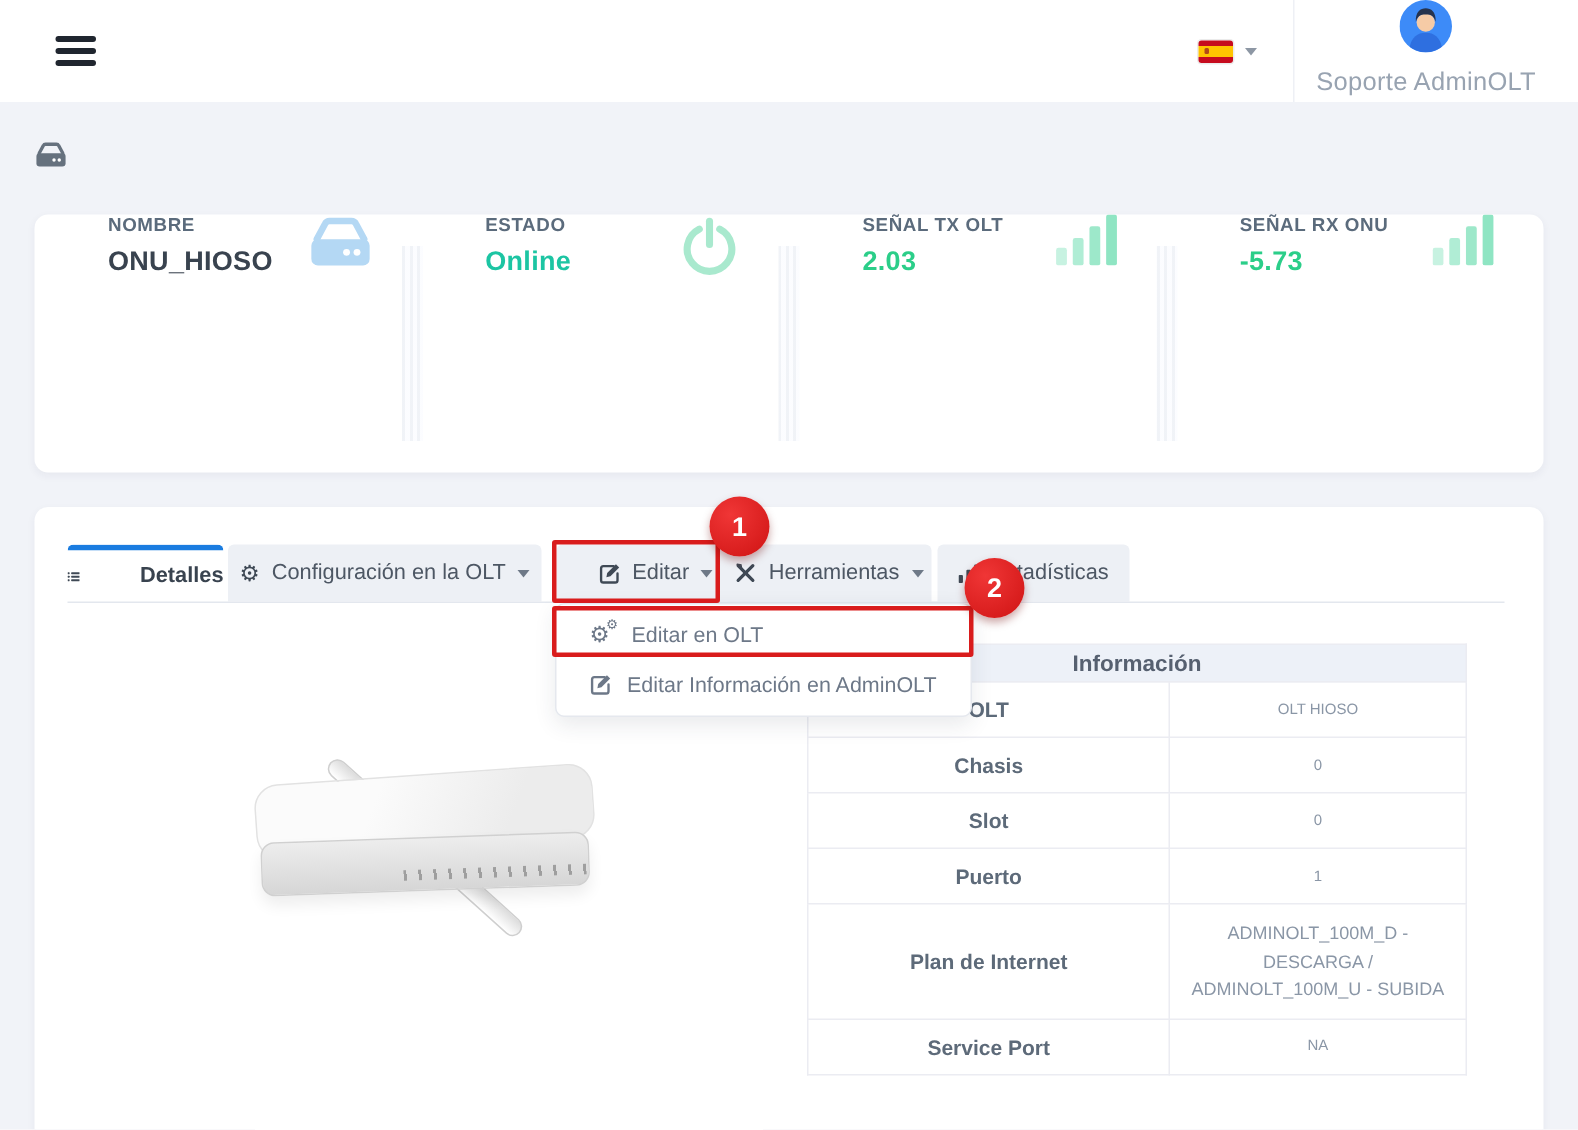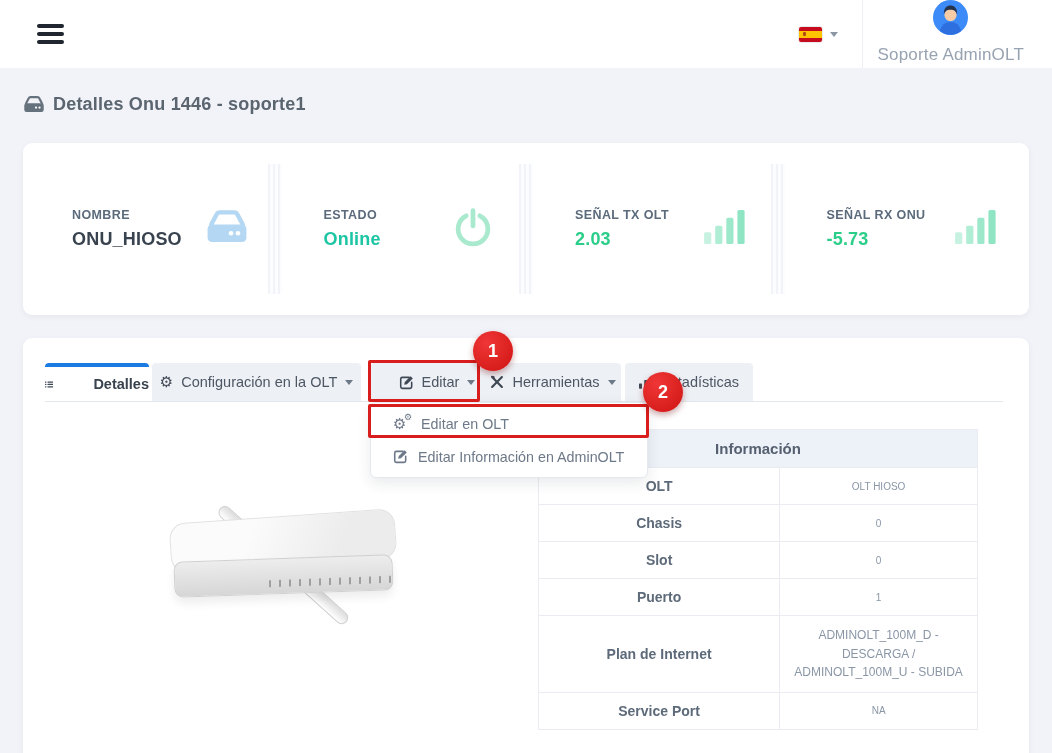--- a/index.html
+++ b/index.html
@@ -21,21 +21,21 @@
   .user-name { font-size:17px; color:#98a3b1; letter-spacing:.2px; }
 
   
   .page-title { position:absolute; left:23px; top:94px; display:flex; align-items:center; gap:8px; color:#5b6570; }
   .page-title .txt { font-size:18px; font-weight:bold; letter-spacing:.2px; }
   .title-icon { color:#66717e; display:flex; }
 
   
   .card { background:#fff; border-radius:9px; box-shadow:0 2px 6px rgba(30,45,70,.05); }
   .status-card { position:absolute; left:23px; top:143px; width:1006px; height:172px; display:flex; }
-  .stat { position:relative; width:251.5px; display:flex; align-items:center; justify-content:space-between; padding:0 32px 0 49px;gap:23px; }
+  .stat { position:relative; width:251.5px; display:flex; align-items:flex-start; justify-content:space-between; padding:0 32px 0 49px;gap:23px; }
   .stat-label { font-size:12.5px; font-weight:bold; color:#5b6b7c; letter-spacing:.4px; margin-bottom:7px; }
   .stat-value { font-size:18px; font-weight:bold; letter-spacing:.2px; }
   .v-dark  { color:#39434f; }
   .v-teal  { color:#1cc5a3; }
   .v-green { color:#2bce89; }
   .stat-divider { position:absolute; right:-7px; top:21px; width:14px; height:130px;
     background:repeating-linear-gradient(90deg,#eef1f6 0 2px,#fbfcff 2px 5px); opacity:.85; }
   .ic-hdd   { color:#b4d8f4; }
   .ic-power { color:#a9e9ce; }
   .ic-signal{ color:#8fe5c3; }
@@ -72,21 +72,21 @@
   .router-base { position:absolute; left:31px; top:140px; width:219px; height:36px; border-radius:9px;
              background:linear-gradient(#ededed,#d6d6d6); border:1px solid #d0d0d0;
              transform:rotate(-2deg); box-shadow:0 6px 10px rgba(0,0,0,.07); }
   .vents { position:absolute; left:126px; top:160px; width:122px; height:7px;
              background:repeating-linear-gradient(90deg,#8f8f8f 0 2px,transparent 2px 10px);
              transform:rotate(-2deg); opacity:.8; }
 
   
   .info-table { position:absolute; left:515px; top:91px; width:440px; border-collapse:collapse; z-index:5; }
   .info-table td { border:1px solid #ebecf2; text-align:center; }
-  .info-table .th { height:38px; background:#edf1f8; font-size:15px; font-weight:bold; color:#566070; }
+  .info-table .th { height:25px; background:#edf1f8; font-size:15px; font-weight:bold; color:#566070; }
   .info-table .lbl { width:242px; font-size:14px; font-weight:bold; color:#5d6a79; padding:10px 8px; }
   .info-table .val { width:198px; font-size:10px; color:#8a96a6; padding:10px 14px; }
   .info-table .val-small { font-size:12px; line-height:1.55; }
 
   
   .rbox { position:absolute; border:3px solid #d91c1c; border-radius:2px; z-index:50; }
   .rbox1 { left:368px; top:360px; width:112px; height:42px; }
   .rbox2 { left:368px; top:404px; width:281px; height:34px; }
   .rbadge { position:absolute; width:40px; height:40px; border-radius:50%; z-index:55;
             background:radial-gradient(circle at 35% 30%, #f03636, #cf1313);
@@ -126,21 +126,20 @@
 
   <div class="page-title">
     <span class="title-icon">
       <svg width="22" height="19" viewBox="0 0 24 20">
         <path d="M3.4 8.6 L6.4 3 C6.7 2.4 7.3 2 8 2 H16 C16.7 2 17.3 2.4 17.6 3 L20.6 8.6" fill="none" stroke="currentColor" stroke-width="2.4" stroke-linecap="round"></path>
         <rect x="1.4" y="8.6" width="21.2" height="9.6" rx="2.4" fill="currentColor"></rect>
         <circle cx="14.2" cy="13.4" r="1.25" fill="#fff"></circle>
         <circle cx="18" cy="13.4" r="1.25" fill="#fff"></circle>
       </svg>
     </span>
-    <span class="txt">Detalles Onu 1446 - soporte1</span>
   </div>
 
   <div class="card status-card">
 
     <div class="stat">
       <div>
         <div class="stat-label">NOMBRE</div>
         <div class="stat-value v-dark">ONU_HIOSO</div>
       </div>
       <span class="ic-hdd">

